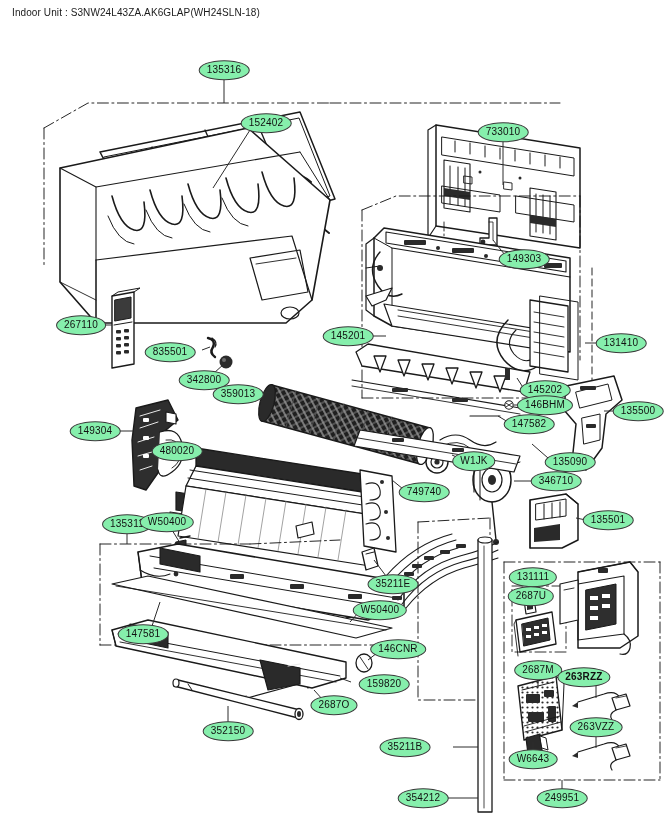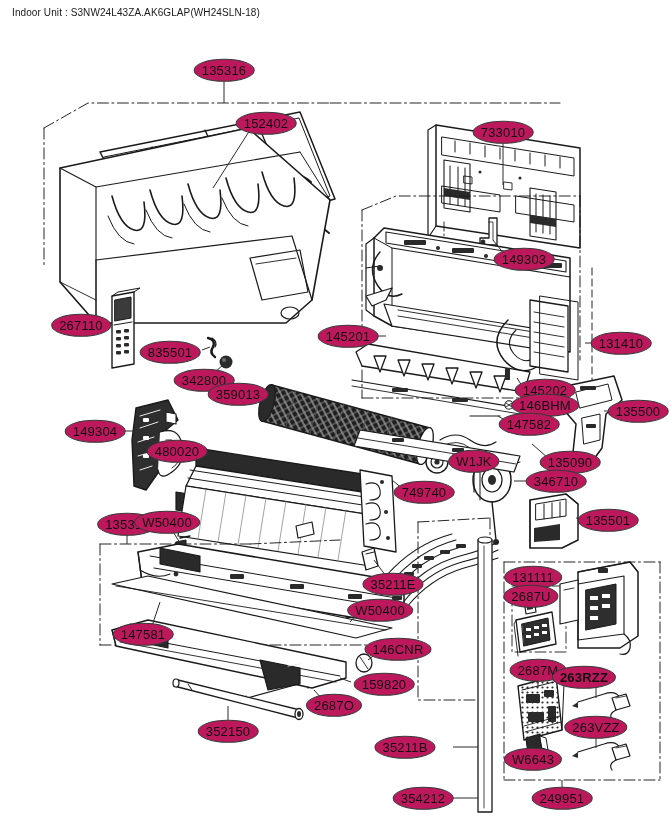--- a/index.html
+++ b/index.html
@@ -16,23 +16,23 @@
   #diagram-canvas{
     position:absolute;left:0;top:0;width:671px;height:823px;
   }
   #diagram-canvas svg{display:block;width:671px;height:823px;}
   
   .callout{
     position:absolute;
     transform:translate(-50%,-50%);
     border:1.15px solid #3a3a3a;
     border-radius:50%;
-    background:#be185d;
+    background:#86efac;
     color:#111;
-    font-size:13px;
+    font-size:10px;
     line-height:1;
     text-align:left;
     white-space:nowrap;
     padding:3.5px 7px 4px 7px;
     letter-spacing:.2px;
     box-sizing:border-box;
     z-index:5;
   }
 </style>
 </head>

